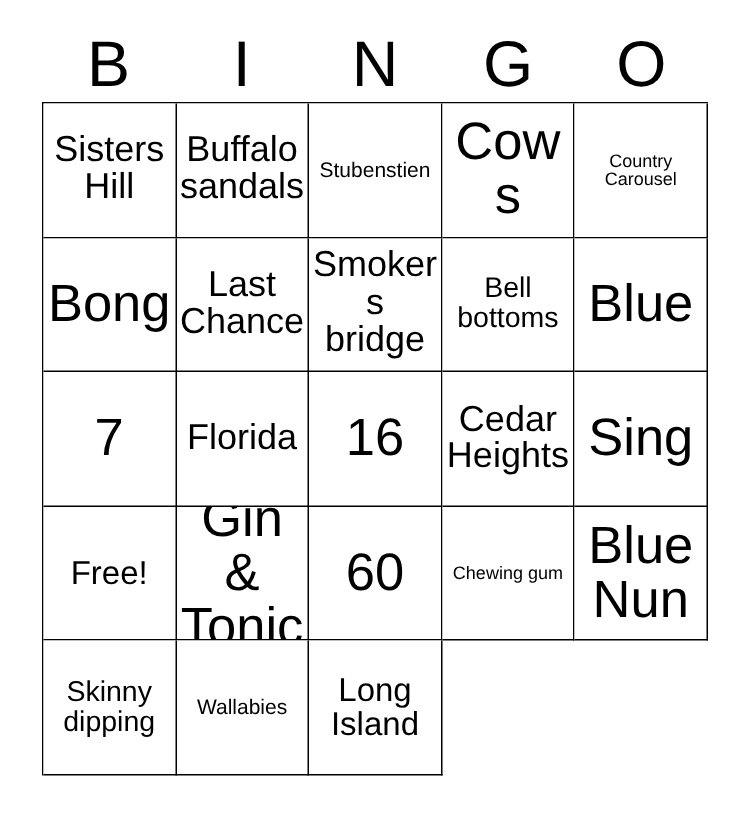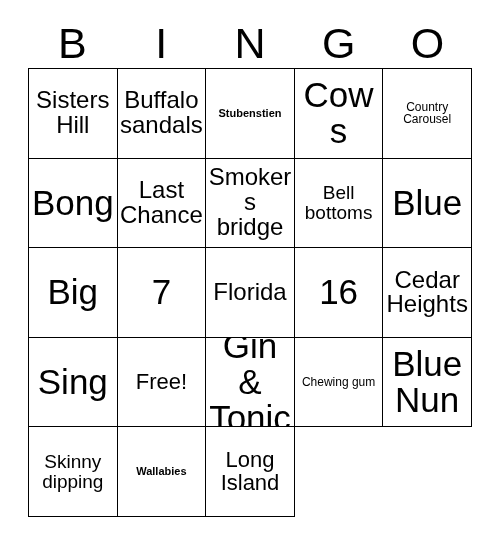--- a/index.html
+++ b/index.html
@@ -70,21 +70,21 @@
     line-height: 1.04;
     word-wrap: break-word;
     hyphens: none;
   }
   
   .fs-xl  { font-size: 35px; }
   .fs-lg  { font-size: 22px; }
   .fs-md  { font-size: 24px; }
   .fs-sm  { font-size: 19px; }
   .fs-xs  { font-size: 12px; }
-  .fs-xxs { font-size: 11px; font-weight: bold; }
+  .fs-xxs { font-size: 14px; }
 </style>
 </head>
 <body>
 
 <div id="card">
 
   <div id="header-row">
     <div class="header-letter">B</div>
     <div class="header-letter">I</div>
     <div class="header-letter">N</div>
@@ -119,23 +119,20 @@
         <span class="cell-text fs-md">Smokers bridge</span>
       </div>
     <div class="cell">
         <span class="cell-text fs-sm">Bell bottoms</span>
       </div>
     <div class="cell">
         <span class="cell-text fs-xl">Blue</span>
       </div>
 
     <div class="cell">
-        <span class="cell-text fs-xl">Big</span>
-      </div>
-    <div class="cell">
         <span class="cell-text fs-xl">7</span>
       </div>
     <div class="cell">
         <span class="cell-text fs-md">Florida</span>
       </div>
     <div class="cell">
         <span class="cell-text fs-xl">16</span>
       </div>
     <div class="cell">
         <span class="cell-text fs-md">Cedar Heights</span>
@@ -144,20 +141,23 @@
     <div class="cell">
         <span class="cell-text fs-xl">Sing</span>
       </div>
     <div class="cell">
         <span class="cell-text fs-lg">Free!</span>
       </div>
     <div class="cell">
         <span class="cell-text fs-xl">Gin &amp; Tonic</span>
       </div>
     <div class="cell">
+        <span class="cell-text fs-xl">60</span>
+      </div>
+    <div class="cell">
         <span class="cell-text fs-xs">Chewing gum</span>
       </div>
 
     <div class="cell">
         <span class="cell-text fs-xl">Blue Nun</span>
       </div>
     <div class="cell">
         <span class="cell-text fs-sm">Skinny dipping</span>
       </div>
     <div class="cell">

